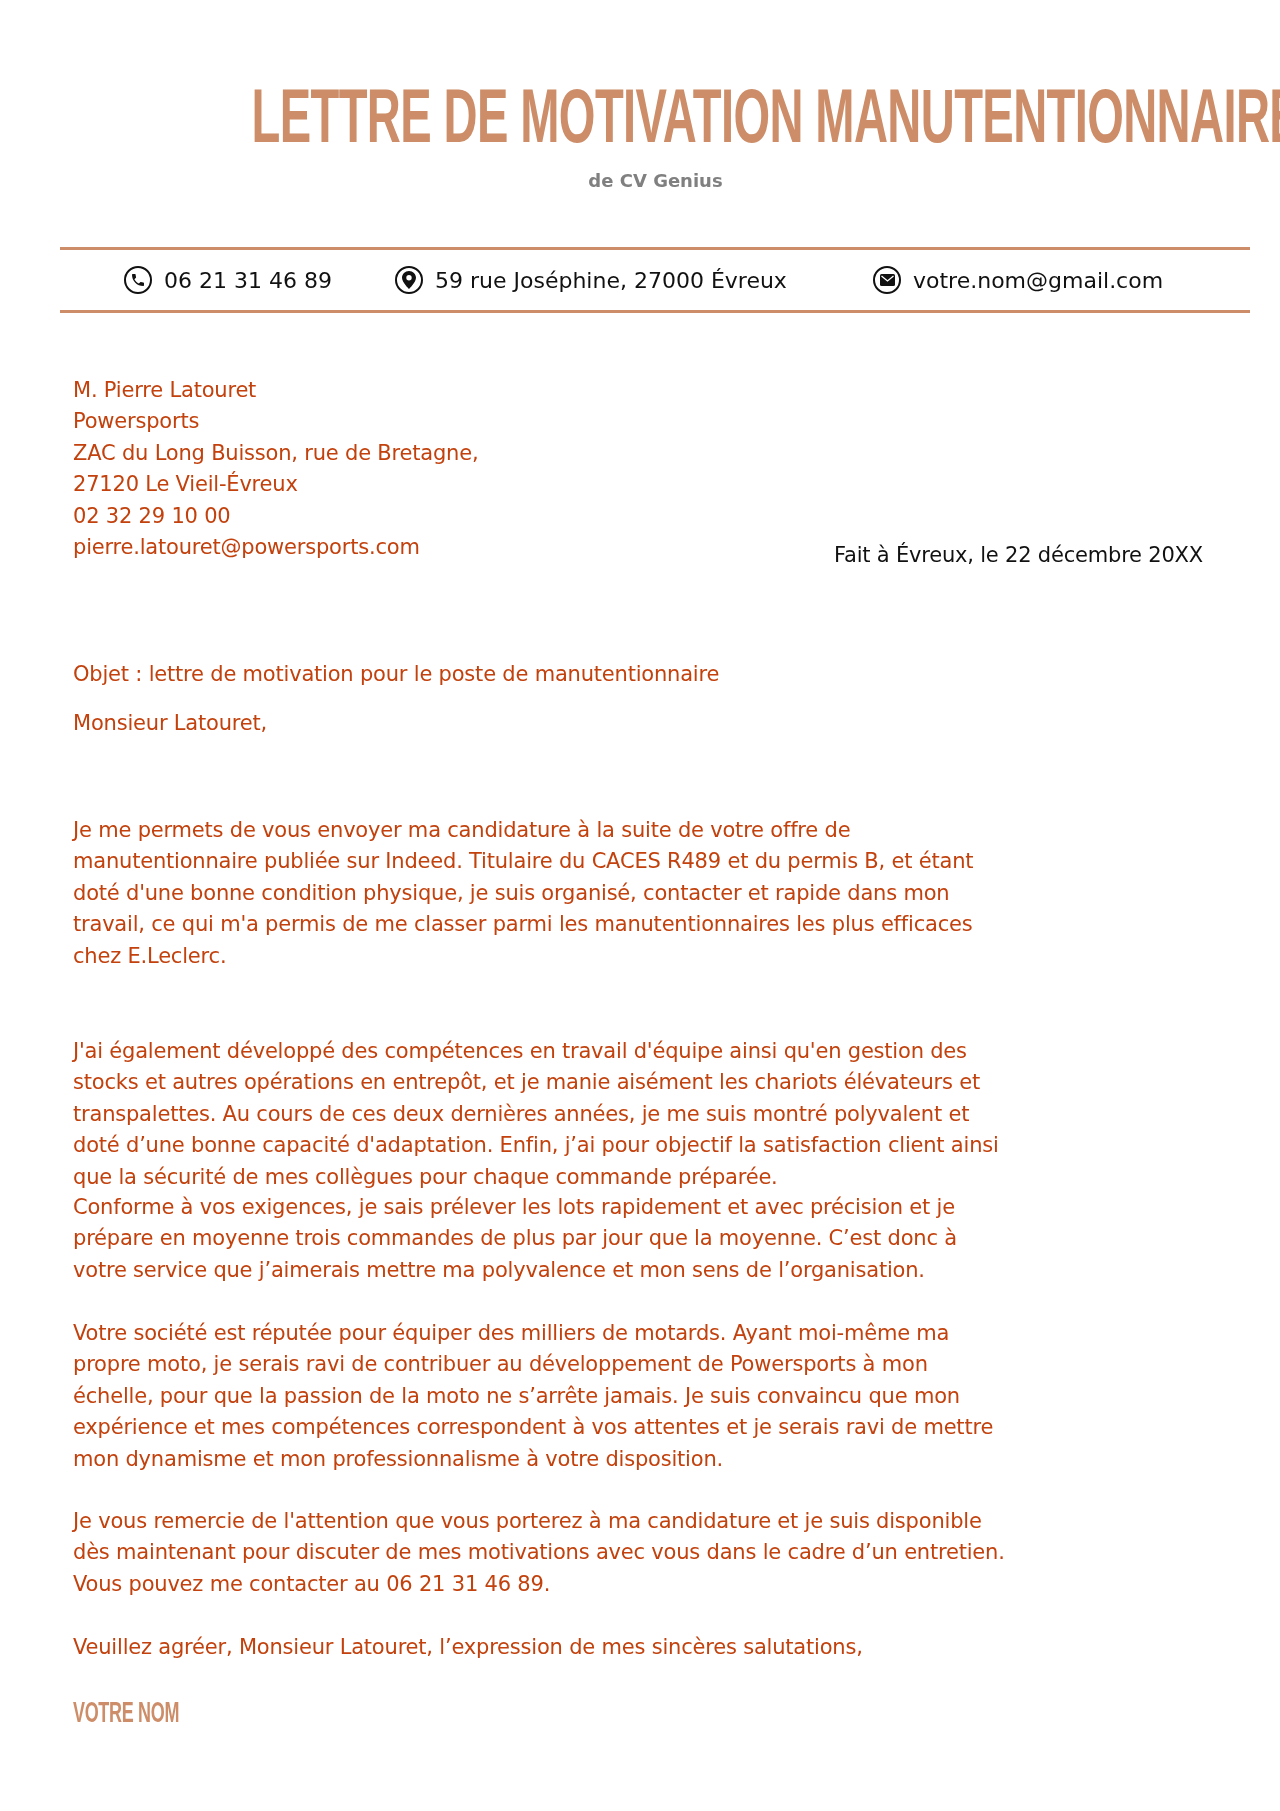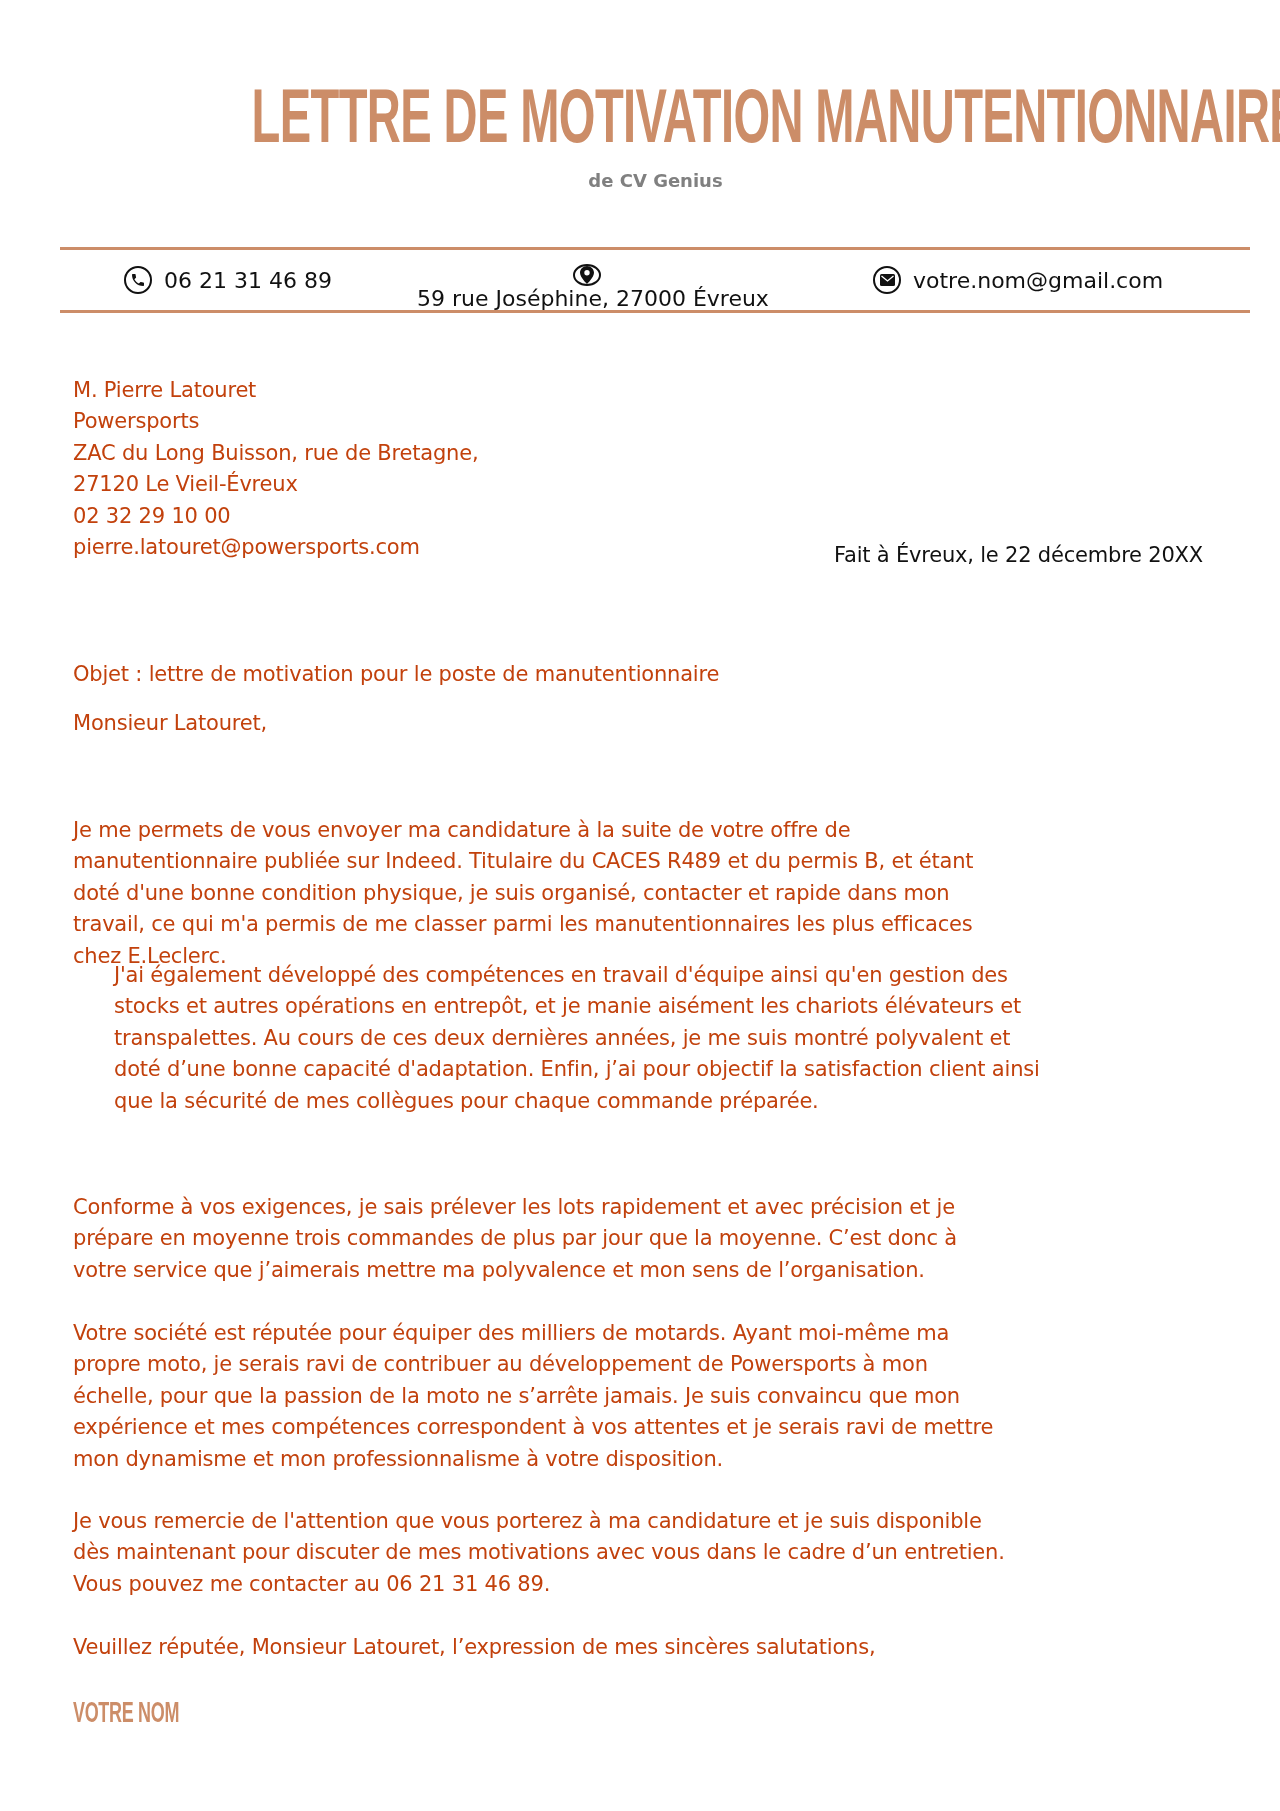--- a/index.html
+++ b/index.html
@@ -19,33 +19,33 @@
   .rule.top { top: 247px; }
   .rule.bottom { top: 310px; }
 
   .contact { position: absolute; top: 264px; height: 32px; display: flex; align-items: center;
              font-size: 22px; color: #111; white-space: nowrap; }
   .contact .ico { width: 28px; height: 28px; border: 2.5px solid #111; border-radius: 50%;
                   box-sizing: border-box; display: flex; align-items: center; justify-content: center;
                   margin-right: 12px; }
   .contact svg { display: block; }
   .c-phone { left: 124px; }
-  .c-addr { left: 417px; flex-direction: column; }
+  .c-addr { left: 395px; }
   .c-mail { left: 873px; }
 
   .block { position: absolute; left: 73px; font-size: 21px; line-height: 31.4px;
            color: #c2410c; white-space: nowrap; letter-spacing: -0.2px; }
   .block .line { display: block; height: 31.4px; }
   .recipient { top: 375px; }
   .date { position: absolute; right: 77px; top: 540px; font-size: 21px; line-height: 31.4px;
           color: #111; white-space: nowrap; text-align: right; letter-spacing: -0.2px; }
   .subject { top: 659px; }
   .salutation { top: 708px; }
   .p1 { top: 815px; }
-  .p2 { top: 960px; margin-left: 41px; }
+  .p2 { top: 1036px; }
   .p3 { top: 1192px; }
   .p4 { top: 1318px; }
   .p5 { top: 1506px; }
   .closing { top: 1632px; }
   .signature { position: absolute; left: 73px; top: 1698px; font-family: "Liberation Sans", sans-serif;
                font-weight: bold; font-size: 29px; line-height: 29px; color: #CC8D68;
                transform: scaleX(0.62); transform-origin: 0 0; white-space: nowrap; letter-spacing: -0.5px; }
 </style>
 </head>
 <body>
@@ -136,17 +136,17 @@
     <span class="line">mon dynamisme et mon professionnalisme à votre disposition.</span>
   </div>
 
   <div class="block p5">
     <span class="line">Je vous remercie de l'attention que vous porterez à ma candidature et je suis disponible</span>
     <span class="line">dès maintenant pour discuter de mes motivations avec vous dans le cadre d’un entretien.</span>
     <span class="line">Vous pouvez me contacter au 06 21 31 46 89.</span>
   </div>
 
   <div class="block closing">
-    <span class="line">Veuillez réputée, Monsieur Latouret, l’expression de mes sincères salutations,</span>
+    <span class="line">Veuillez agréer, Monsieur Latouret, l’expression de mes sincères salutations,</span>
   </div>
 
   <div class="signature">VOTRE NOM</div>
 </div>
 
 </body></html>

